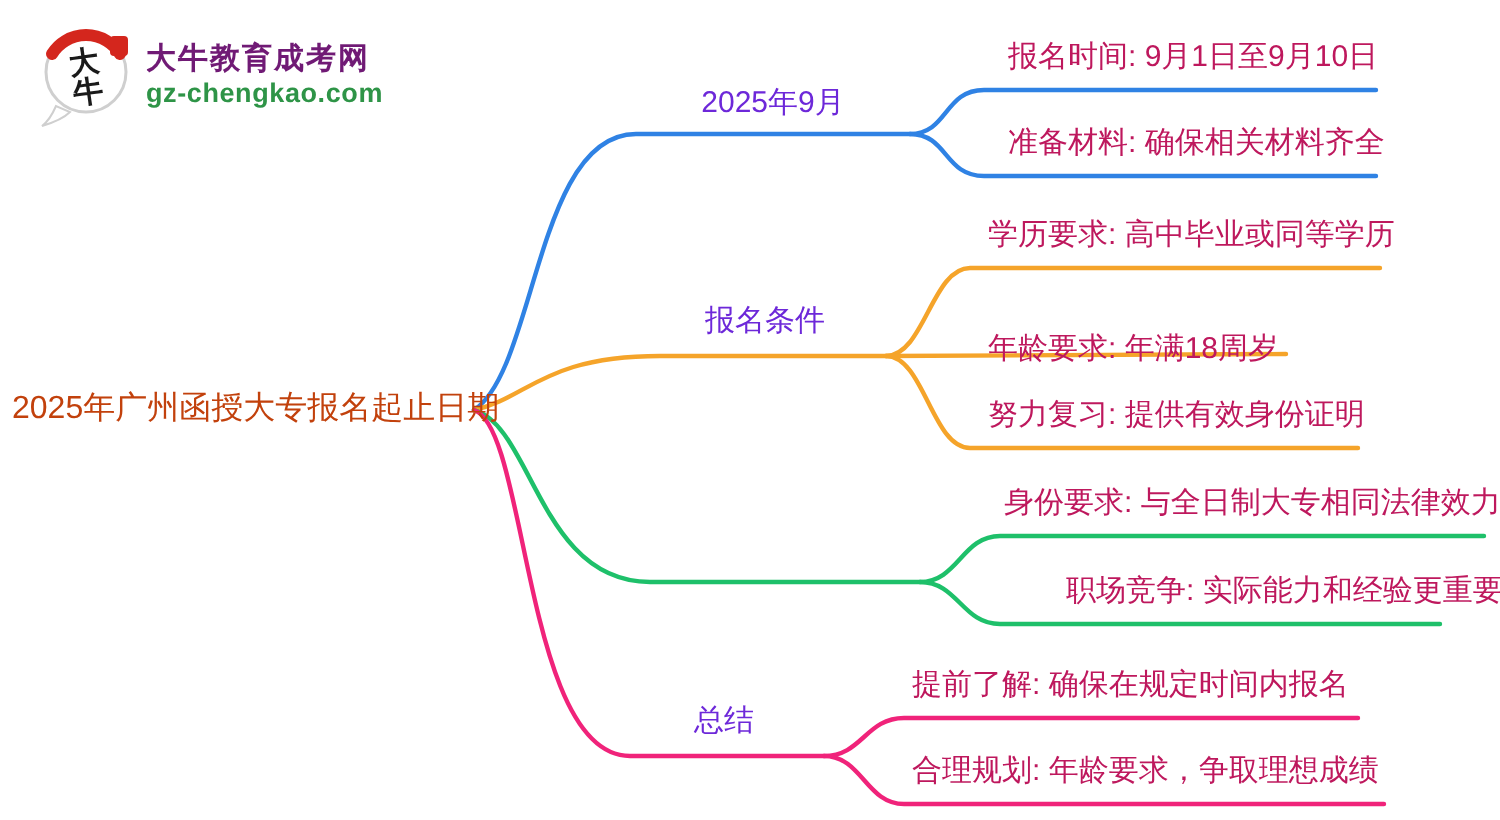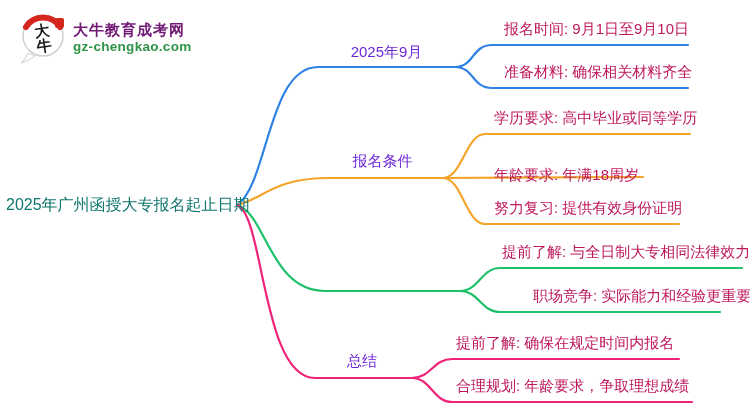--- a/index.html
+++ b/index.html
@@ -4,21 +4,21 @@
 <style>
   html,body{margin:0;padding:0;background:#ffffff;}
   #stage{
     position:relative;width:750px;height:410px;background:#ffffff;overflow:hidden;
     font-family:"Liberation Sans","DejaVu Sans",sans-serif;
   }
   #curves{position:absolute;left:0;top:0;width:750px;height:410px;}
   #curves path{fill:none;stroke-width:2.2;stroke-linecap:round;stroke-linejoin:round;}
   .txt{position:absolute;white-space:nowrap;color:#be185d;font-size:15px;line-height:20px;}
   .root-node{position:absolute;left:6px;top:194px;width:234px;font-size:16px;line-height:22px;
-    color:#0f766e;white-space:nowrap;}
+    color:#c2410c;white-space:nowrap;}
   .branch-label{position:absolute;text-align:center;font-size:15px;line-height:20px;color:#6d28d9;}
   .bl-1{left:318px;top:42px;width:137px;}
   .bl-2{left:320px;top:151px;width:125px;}
   .bl-3{left:322px;top:264px;width:135px;}
   .bl-4{left:312px;top:351px;width:100px;}
   .c-1-1{left:504px;top:19px;}
   .c-1-2{left:504px;top:62px;}
   .c-2-1{left:494px;top:108px;}
   .c-2-2{left:494px;top:151px;margin-top:14px;}
   .c-2-3{left:494px;top:198px;}
@@ -77,18 +77,18 @@
 
   <div class="branch-label bl-1">2025年9月</div>
   <div class="branch-label bl-2">报名条件</div>
   <div class="branch-label bl-4">总结</div>
 
   <div class="txt c-1-1">报名时间: 9月1日至9月10日</div>
   <div class="txt c-1-2">准备材料: 确保相关材料齐全</div>
   <div class="txt c-2-1">学历要求: 高中毕业或同等学历</div>
   <div class="txt c-2-2">年龄要求: 年满18周岁</div>
   <div class="txt c-2-3">努力复习: 提供有效身份证明</div>
-  <div class="txt c-3-1">提前了解: 与全日制大专相同法律效力</div>
+  <div class="txt c-3-1">身份要求: 与全日制大专相同法律效力</div>
   <div class="txt c-3-2">职场竞争: 实际能力和经验更重要</div>
   <div class="txt c-4-1">提前了解: 确保在规定时间内报名</div>
   <div class="txt c-4-2">合理规划: 年龄要求，争取理想成绩</div>
 
 </div>
 
 </body></html>

